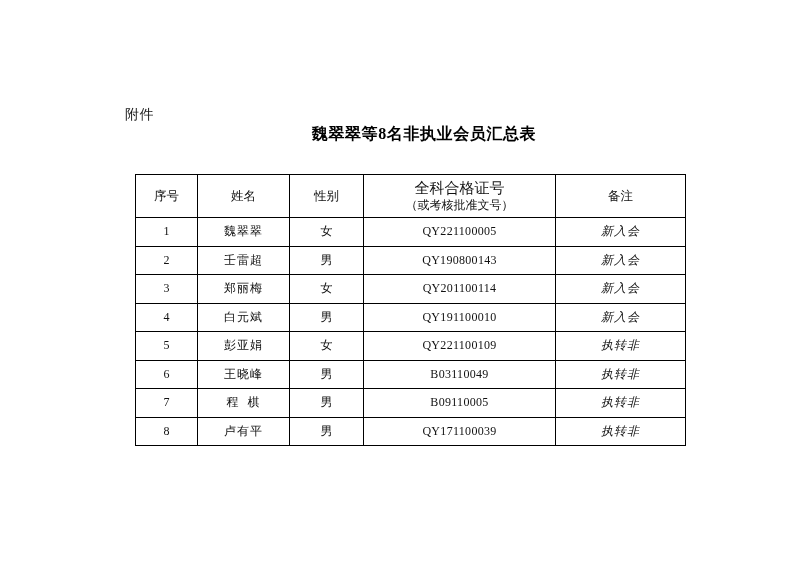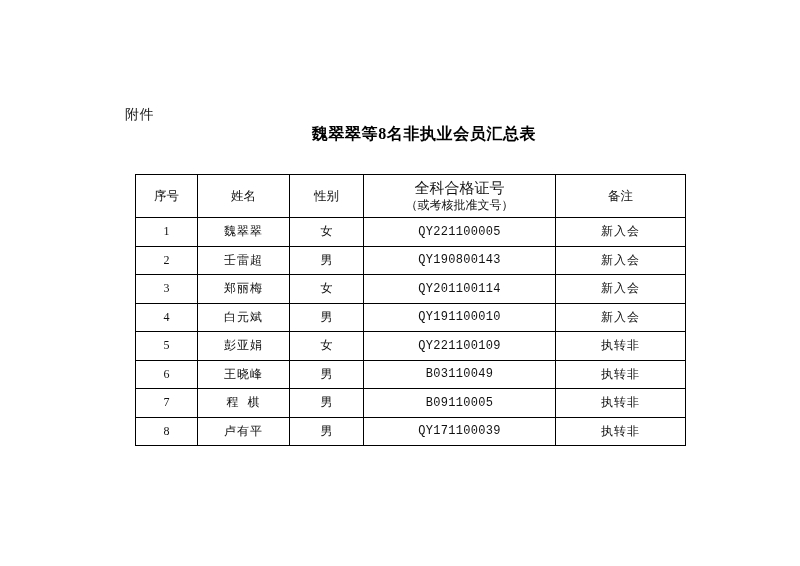--- a/index.html
+++ b/index.html
@@ -84,25 +84,26 @@
   .cert-head-sub {
     display: block;
     line-height: 1.25;
     font-size: 12px;
   }
   .name-cell {
     letter-spacing: 1px;
     font-family: Liberation Mono, monospace;
   }
   .cert-cell {
-    font-family: Liberation Mono, monospace;
+    font-family: Liberation Serif, serif;
     letter-spacing: 0.3px;
   }
   .note-cell {
     letter-spacing: 1px;
+    font-style: italic;
   }
 </style>
 </head>
 <body>
 
 <div class="page">
 
   <div class="attachment-label">附件</div>
 
   <div class="doc-title">魏翠翠等8名非执业会员汇总表</div>

